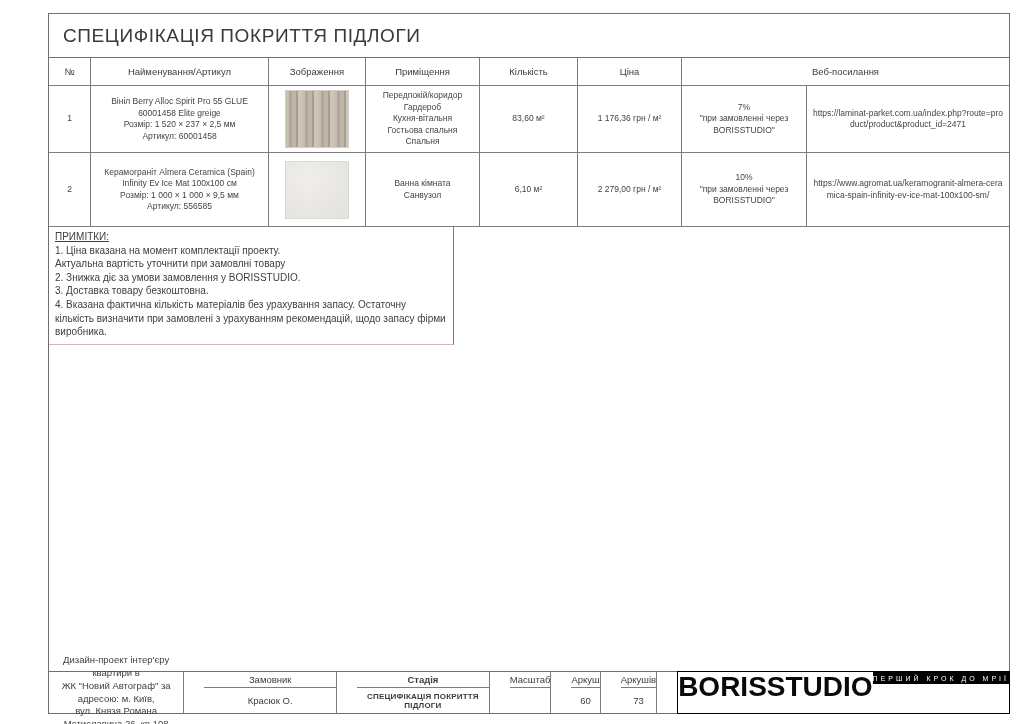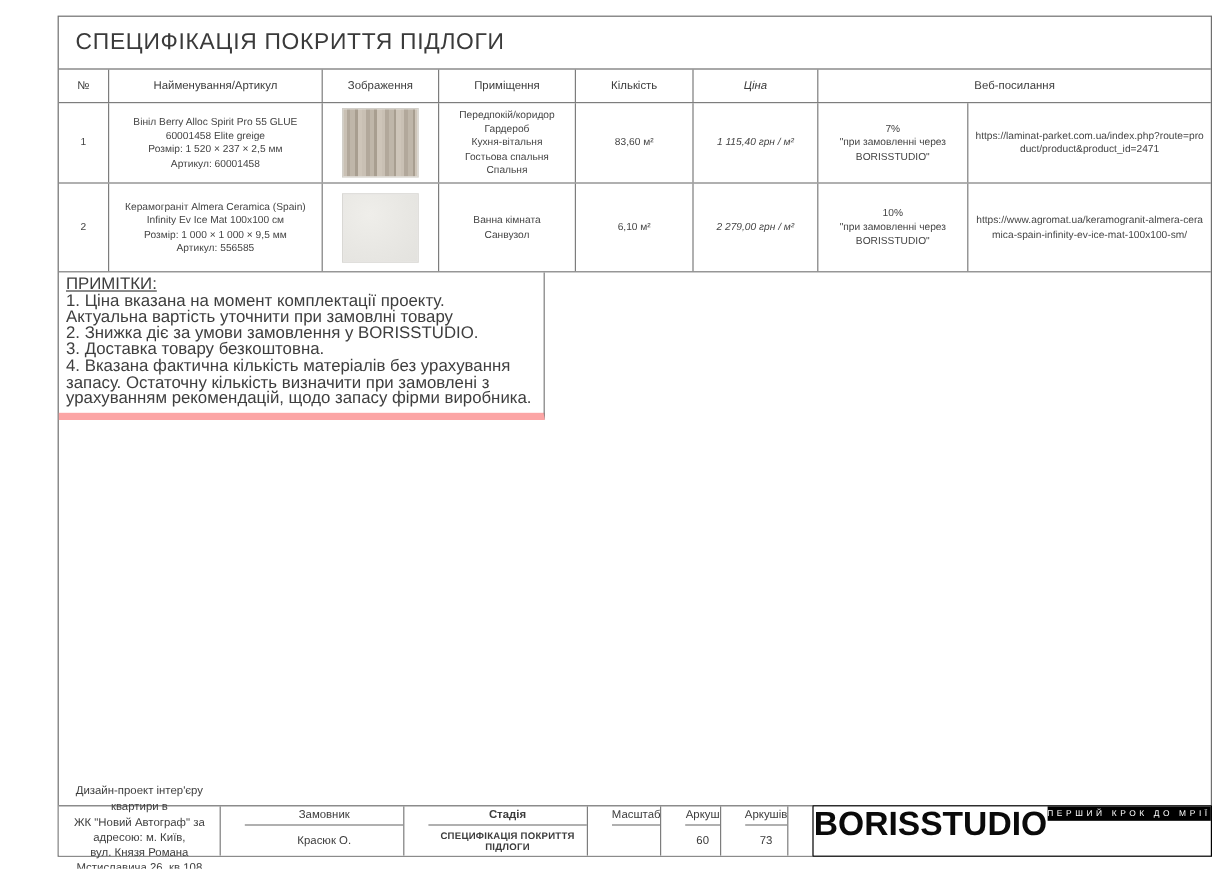--- a/index.html
+++ b/index.html
@@ -34,21 +34,21 @@
     text-align:center;
     padding:2px 4px;
     overflow:hidden;
   }
   .cell:last-child { border-right:none; }
   .c-num   { width:42px; }
   .c-name  { width:178px; }
   .c-img   { width:97px; }
   .c-room  { width:114px; }
   .c-qty   { width:98px; }
-  .c-price { width:104px;font-style:italic; }
+  .c-price { width:104px; }
   .c-disc  { width:125px; }
   .c-link  { flex:1; }
   .head-row { height:28px; }
   .head-row .cell { font-size:9.5px; color:#3c3c3c; }
   .row-1 { height:67px; }
   .row-2 { height:74px; }
   .body-text { font-size:8.5px; line-height:11.5px; color:#444; }
   .link-text { font-size:8.5px; line-height:11.5px; color:#444; word-break:break-all; overflow-wrap:break-word; }
   .tile {
     width:64px; height:58px;
@@ -66,23 +66,23 @@
   .tile-ceramic {
     background:
       radial-gradient(circle at 35% 30%, #efeeea 0%, #e8e7e3 55%, #e3e2de 100%);
     border-color:#d9d8d4;
   }
   
   .notes {
     width:405px;
     min-height:83px;
     border-right:1px solid #7d7d7d;
-    border-bottom:6px solid #fca5a5;
+    border-bottom:1px solid #fca5a5;
     padding:3px 7px 5px 6px;
-    font-size:14px; line-height:13.6px; color:#3e3e3e;
+    font-size:10px; line-height:13.6px; color:#3e3e3e;
   }
   .notes-heading { text-decoration:underline; }
   
   .footer {
     position:absolute; left:0; right:0; bottom:0;
     height:42px;
     border-top:1px solid #6f6f6f;
     display:flex;
     background:#fff;
     gap:20px;
@@ -162,21 +162,21 @@
       <div class="tile tile-wood"></div>
     </div>
     <div class="cell c-room body-text">
       <div>Передпокій/коридор</div>
       <div>Гардероб</div>
       <div>Кухня-вітальня</div>
       <div>Гостьова спальня</div>
       <div>Спальня</div>
     </div>
     <div class="cell c-qty body-text">83,60 м²</div>
-    <div class="cell c-price body-text">1 115,40 грн / м²</div>
+    <div class="cell c-price body-text">1 176,36 грн / м²</div>
     <div class="cell c-disc body-text">
       <div>7%</div>
       <div>"при замовленні через</div>
       <div>BORISSTUDIO"</div>
     </div>
     <div class="cell c-link">
       <span class="link-text">https://laminat-parket.com.ua/index.php?route=product/product&amp;product_id=2471</span>
     </div>
   </div>
 

